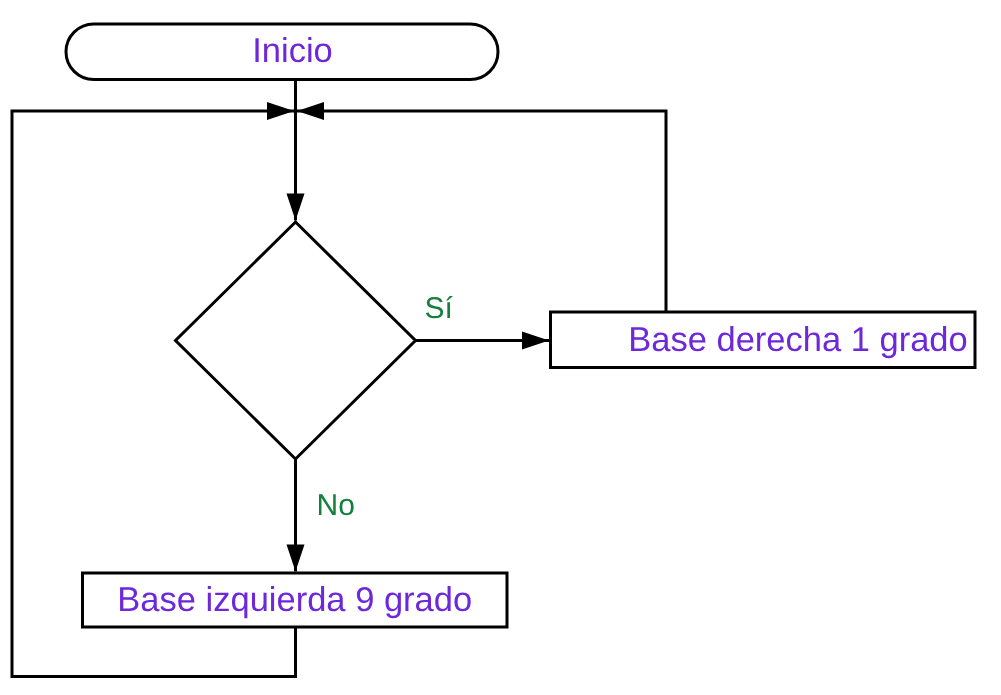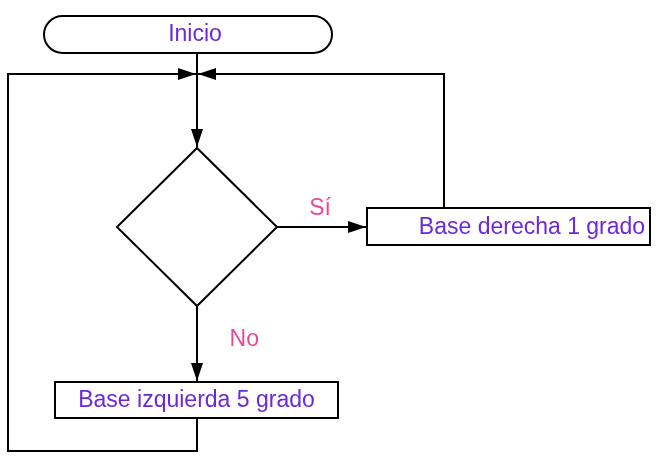--- a/index.html
+++ b/index.html
@@ -28,24 +28,24 @@
     justify-content: center;
     text-align: center;
     font-size: 23px;
     line-height: 1.35;
     color: #6d28d9;
     white-space: pre-line;
     pointer-events: none;
   }
   .edge-label {
     position: absolute;
-    font-size: 23px;
+    font-size: 20px;
     line-height: 1.0;
-    color: #ec4899;
-    text-align: right;
+    color: #15803d;
+    text-align: left;
     pointer-events: none;
   }
   .lbl-start      { left: 50px;  top: 15px;  width: 290px; height: 38px; }
   .lbl-decision   { left: 117px; top: 149px; width: 160px; height: 157px; }
   .lbl-derecha    { left: 367px; top: 208px; width: 330px; height: 37px; }
   .lbl-izquierda  { left: 55px;  top: 382px; width: 283px; height: 36px; }
   .lbl-yes        { left: 283px; top: 196px; width: 48px; }
   .lbl-no         { left: 211px; top: 327px; width: 48px; }
 </style>
 </head>
@@ -70,19 +70,19 @@
     <path d="M197,306 L197,381" fill="none" stroke="#000000" stroke-width="2" marker-end="url(#arrow)"></path>
     <path d="M444,208 L444,74 L198,74" fill="none" stroke="#000000" stroke-width="2" marker-end="url(#arrow)"></path>
     <path d="M197,418 L197,451 L8,451 L8,74 L196,74" fill="none" stroke="#000000" stroke-width="2" marker-end="url(#arrow)"></path>
   </svg>
 
   <div class="node-label lbl-start">Inicio</div>
 
 
   <div class="node-label lbl-derecha">Base derecha 1 grado</div>
 
-  <div class="node-label lbl-izquierda">Base izquierda 5 grado</div>
+  <div class="node-label lbl-izquierda">Base izquierda 9 grado</div>
 
   <div class="edge-label lbl-yes">Sí</div>
 
   <div class="edge-label lbl-no">No</div>
 
 </div>
 
 </body></html>

